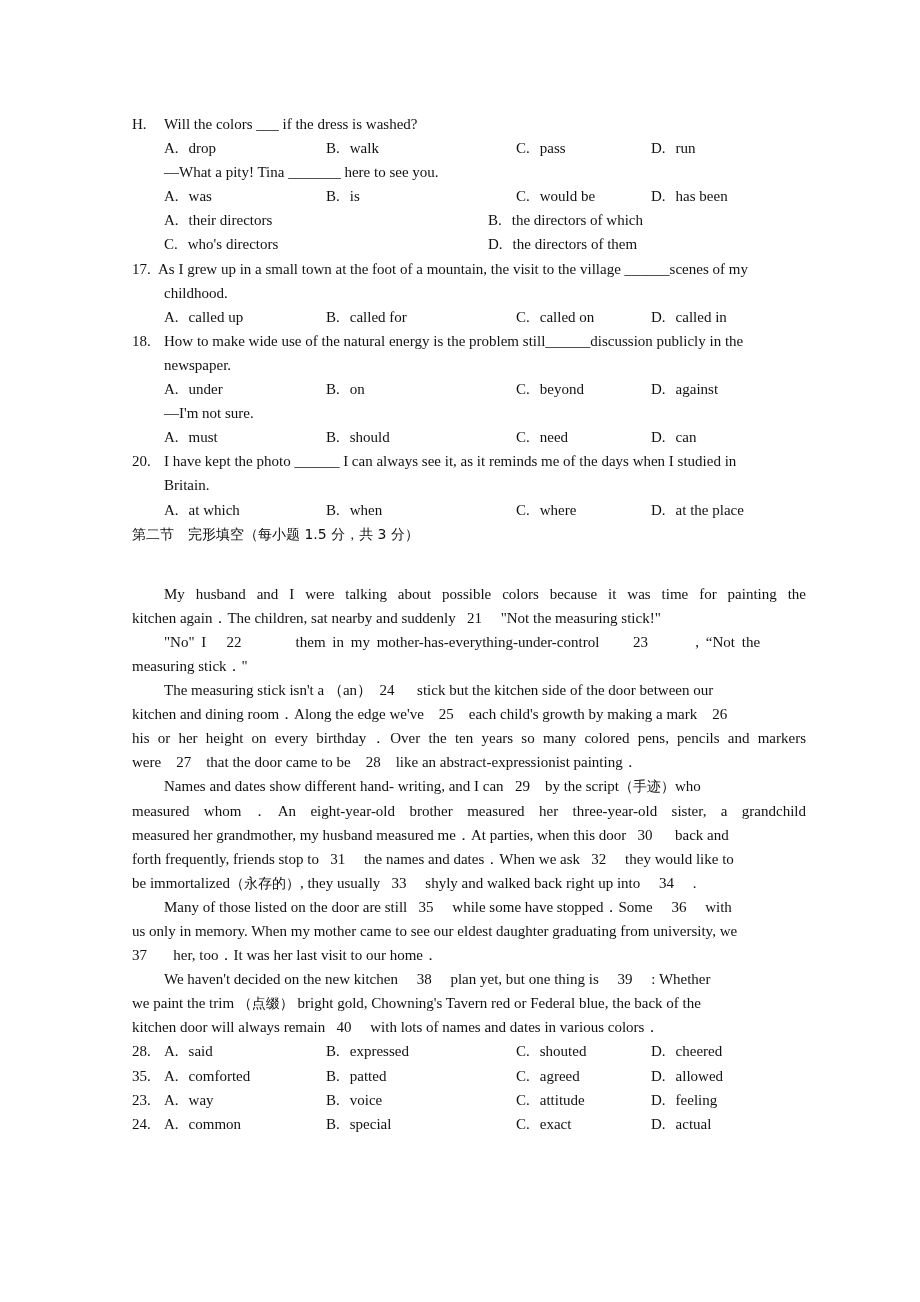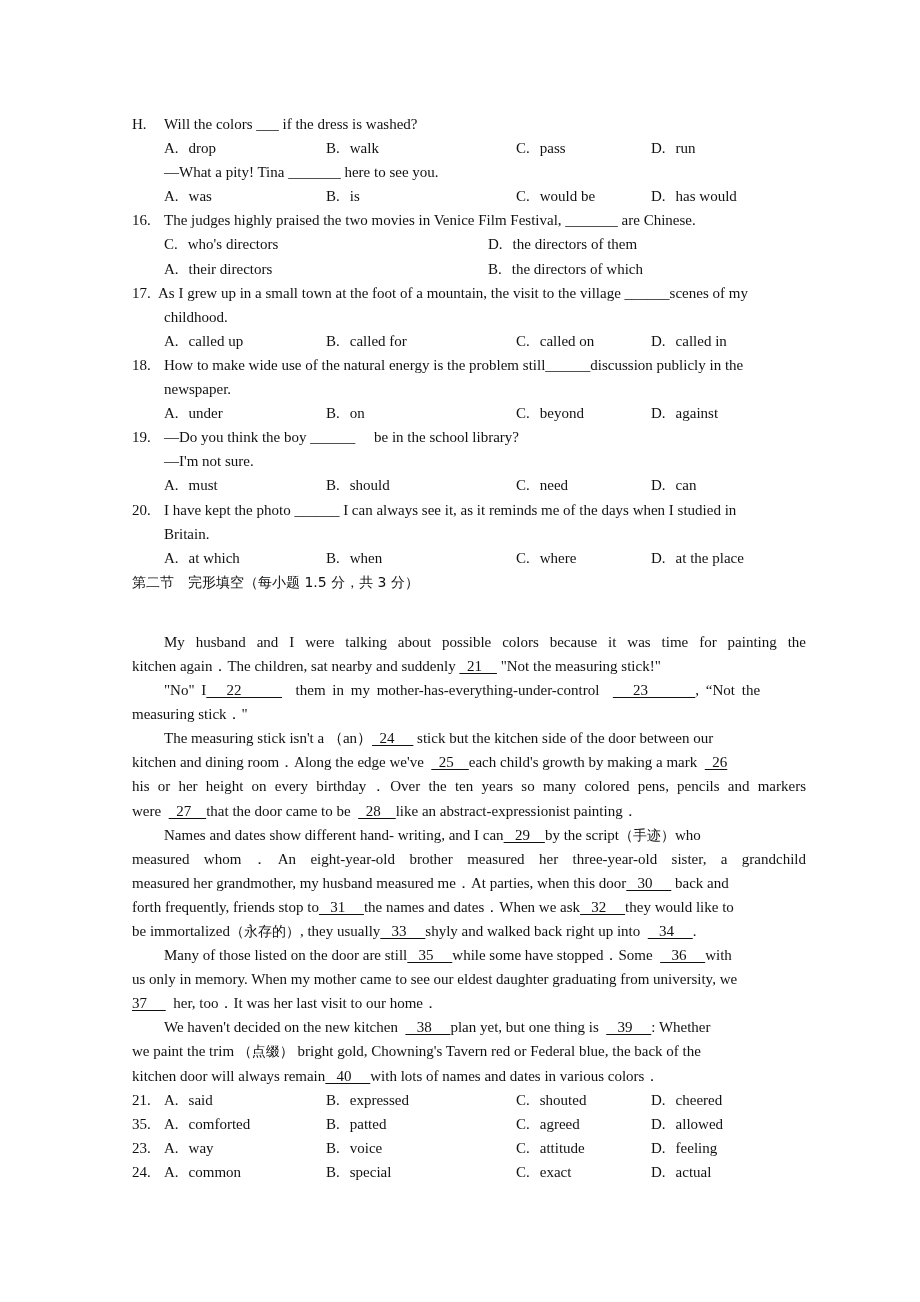--- a/index.html
+++ b/index.html
@@ -10,21 +10,21 @@
   }
   .page { position: absolute; left: 132px; top: 112px; width: 674px; }
   .line { position: relative; height: 24.1px; line-height: 24.1px; white-space: nowrap; }
   .num { position: absolute; left: 0; }
   .qtext { position: absolute; left: 32px; }
   .opt { position: absolute; }
   .o1 { left: 32px; } .o2 { left: 194px; } .o3 { left: 356px; margin-left: 28px; } .o4 { left: 519px; }
   .o1w { left: 32px; } .o3w { left: 356px; }
   .para { text-align: justify; text-align-last: justify; white-space: nowrap; }
   .first { text-indent: 32px; margin-top: 36px; }
-  .blank { text-decoration: underline; text-decoration-thickness: 1px; text-underline-offset: 2px; white-space: pre; margin-top: 6px; }
+  .blank { text-decoration-thickness: 1px; text-underline-offset: 2px; white-space: pre; margin-top: 6px; }
   .cn { font-family: "DejaVu Sans", sans-serif; font-size: 14px; text-align: right; }
   .opt-label { margin-right: 10px; }
 </style>
 </head>
 <body>
 
 <div class="page">
 
   <div>
     <div class="line">
@@ -40,36 +40,32 @@
   </div>
 
   <div>
     <div class="line">
         <span class="qtext">—What a pity! Tina _______ here to see you.</span>
       </div>
     <div class="line">
       <span class="opt o1"><span class="opt-label">A.</span><span>was</span></span>
       <span class="opt o2"><span class="opt-label">B.</span><span>is</span></span>
       <span class="opt o3"><span class="opt-label">C.</span><span>would be</span></span>
-      <span class="opt o4"><span class="opt-label">D.</span><span>has would</span></span>
+      <span class="opt o4"><span class="opt-label">D.</span><span>has been</span></span>
     </div>
   </div>
 
   <div>
     <div class="line">
-        <span class="num">16.</span>
-        <span class="qtext">The judges highly praised the two movies in Venice Film Festival, _______ are Chinese.</span>
-      </div>
+      <span class="opt o1w"><span class="opt-label">A.</span><span>their directors</span></span>
+      <span class="opt o3w"><span class="opt-label">B.</span><span>the directors of which</span></span>
+    </div>
     <div class="line">
       <span class="opt o1w"><span class="opt-label">C.</span><span>who's directors</span></span>
       <span class="opt o3w"><span class="opt-label">D.</span><span>the directors of them</span></span>
-    </div>
-    <div class="line">
-      <span class="opt o1w"><span class="opt-label">A.</span><span>their directors</span></span>
-      <span class="opt o3w"><span class="opt-label">B.</span><span>the directors of which</span></span>
     </div>
   </div>
 
   <div>
     <div class="line">
         <span class="num">17.</span>
         <span class="qtext" style="left:26px">As I grew up in a small town at the foot of a mountain, the visit to the village ______scenes of my</span>
       </div>
     <div class="line">
         <span class="qtext">childhood.</span>
@@ -92,24 +88,20 @@
       </div>
     <div class="line">
       <span class="opt o1"><span class="opt-label">A.</span><span>under</span></span>
       <span class="opt o2"><span class="opt-label">B.</span><span>on</span></span>
       <span class="opt o3"><span class="opt-label">C.</span><span>beyond</span></span>
       <span class="opt o4"><span class="opt-label">D.</span><span>against</span></span>
     </div>
   </div>
 
   <div>
-    <div class="line">
-        <span class="num">19.</span>
-        <span class="qtext" style="white-space:pre">—Do you think the boy ______     be in the school library?</span>
-      </div>
     <div class="line">
         <span class="qtext">—I'm not sure.</span>
       </div>
     <div class="line">
       <span class="opt o1"><span class="opt-label">A.</span><span>must</span></span>
       <span class="opt o2"><span class="opt-label">B.</span><span>should</span></span>
       <span class="opt o3"><span class="opt-label">C.</span><span>need</span></span>
       <span class="opt o4"><span class="opt-label">D.</span><span>can</span></span>
     </div>
   </div>
@@ -157,21 +149,21 @@
     <div class="line">us only in memory. When my mother came to see our eldest daughter graduating from university, we</div>
     <div class="line" style="white-space:pre"><span class="blank">37     </span><span>  her, too．It was her last visit to our home．</span></div>
 
     <div class="line" style="white-space:pre; padding-left:32px"><span>We haven't decided on the new kitchen  </span><span class="blank">   38     </span><span>plan yet, but one thing is  </span><span class="blank">   39     </span><span>: Whether</span></div>
     <div class="line" style="white-space:pre"><span>we paint the trim </span><span class="cn">（点缀）</span><span> bright gold, Chowning's Tavern red or Federal blue, the back of the</span></div>
     <div class="line" style="white-space:pre"><span>kitchen door will always remain</span><span class="blank">   40     </span><span>with lots of names and dates in various colors．</span></div>
   </div>
 
   <div>
     <div class="line">
-      <span class="num">21.</span>
+      <span class="num">28.</span>
       <span class="opt o1"><span class="opt-label">A.</span><span>said</span></span>
       <span class="opt o2"><span class="opt-label">B.</span><span>expressed</span></span>
       <span class="opt o3"><span class="opt-label">C.</span><span>shouted</span></span>
       <span class="opt o4"><span class="opt-label">D.</span><span>cheered</span></span>
     </div>
     <div class="line">
       <span class="num">35.</span>
       <span class="opt o1"><span class="opt-label">A.</span><span>comforted</span></span>
       <span class="opt o2"><span class="opt-label">B.</span><span>patted</span></span>
       <span class="opt o3"><span class="opt-label">C.</span><span>agreed</span></span>

